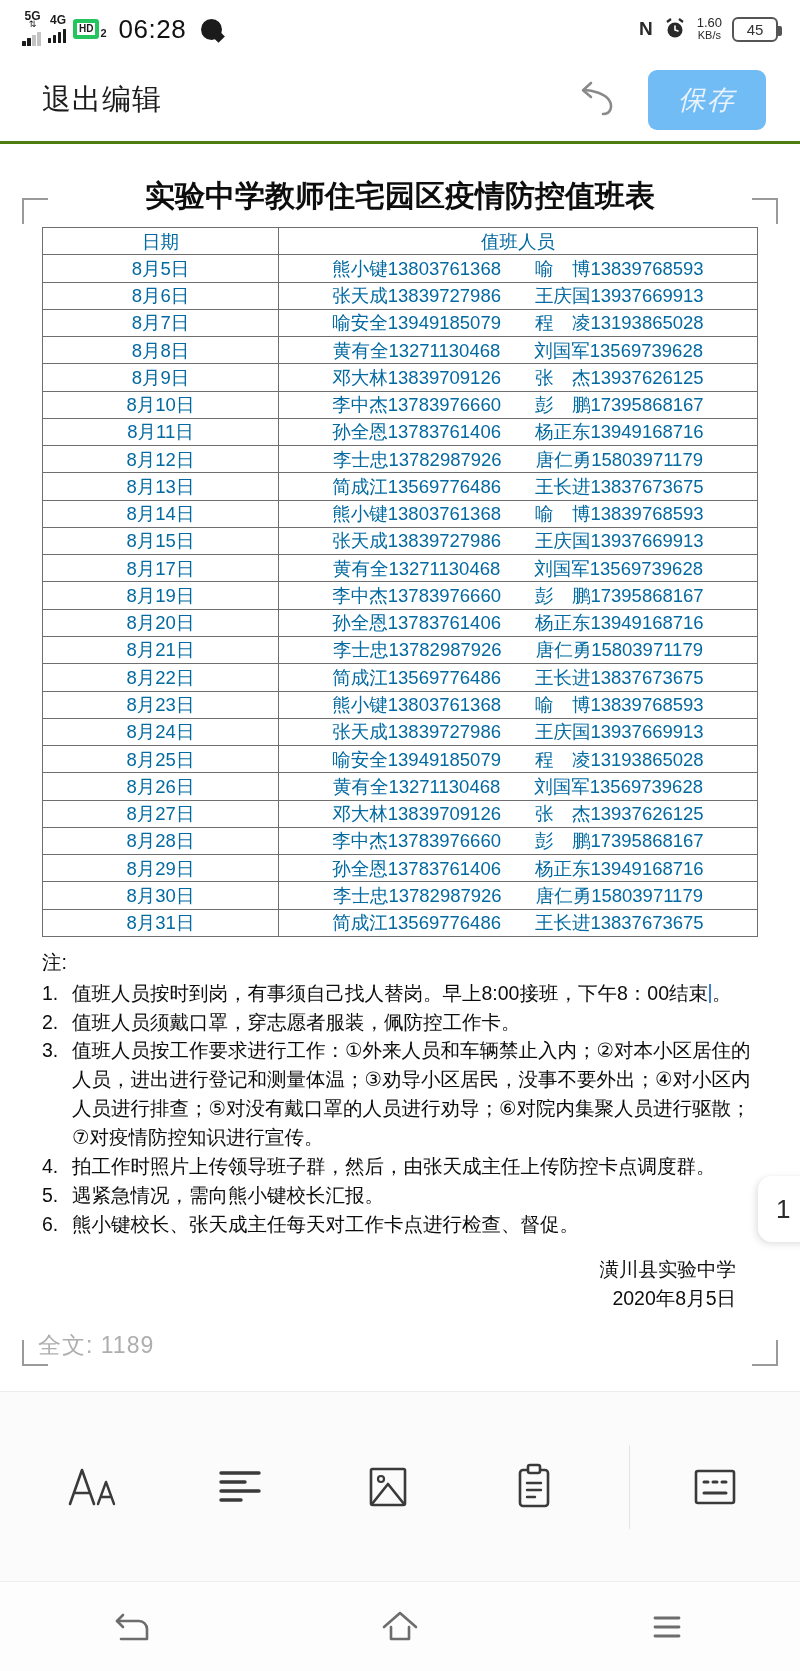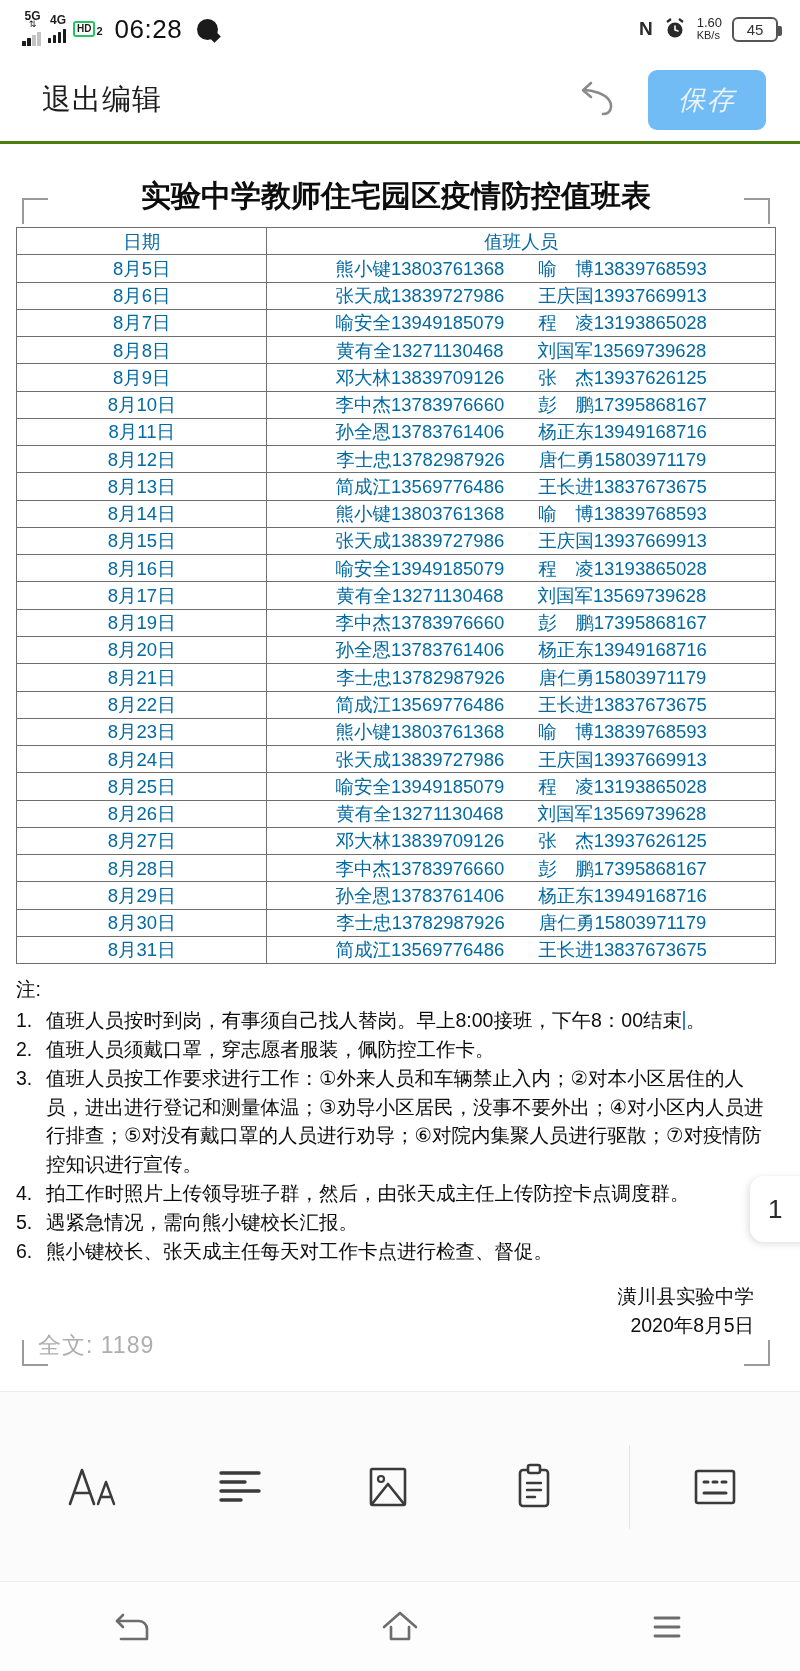--- a/index.html
+++ b/index.html
@@ -20,36 +20,36 @@
   .sb-right { display:flex; align-items:center; gap:10px; }
   .net-group { display:flex; align-items:flex-end; gap:2px;flex-direction:column; }
   .net-label { font-size:12px; font-weight:bold; line-height:9px; color:#1b1b1b; }
   .bars { display:flex; align-items:flex-end; gap:1.5px; height:16px; }
   .bars i { width:3.5px; background:#1b1b1b; display:block; border-radius:0.5px;}
   .bars i:nth-child(1){height:5px;} .bars i:nth-child(2){height:8px;}
   .bars i:nth-child(3){height:11px;} .bars i:nth-child(4){height:14px;}
   .bars.dim i:nth-child(3), .bars.dim i:nth-child(4){ background:#c3c3c3; }
   .arrows { font-size:9px; line-height:7px; color:#1b1b1b; }
   .hd-box {
-    border:2px solid #22c55e; border-radius:3px; padding:0 2px;
+    border:4px solid #22c55e; border-radius:3px; padding:0 2px;
     font-size:10px; font-weight:bold; line-height:12px; color:#1b1b1b;
   }
   .hd-wrap { display:flex; align-items:flex-end; gap:1px; }
   .hd-sub { font-size:11px; font-weight:bold; color:#1b1b1b; line-height:11px;}
   .clock { font-size:26px; color:#111; letter-spacing:0.5px; margin-left:5px; }
   .qicon {
     width:21px; height:21px; border-radius:50%; background:#1b1b1b;
     margin-left:8px; position:relative;
   }
   .qicon:after{
     content:""; position:absolute; right:-1px; bottom:-1px;
     width:9px; height:9px; background:#1b1b1b; transform:rotate(45deg);
   }
   .nfc { font-size:19px; color:#2a2a2a; font-weight:600; }
-  .speed { font-size:11px; line-height:12px; color:#2a2a2a; text-align:left;}
+  .speed { font-size:11px; line-height:12px; color:#2a2a2a; text-align:center;}
   .speed b { font-weight:normal; font-size:13px; display:block; }
   .battery {
     width:46px; height:25px; border:2.5px solid #555; border-radius:6px;
     display:flex; align-items:center; justify-content:center;
     font-size:15px; color:#333; position:relative;
   }
   .battery:after{
     content:""; position:absolute; right:-6px; top:7px;
     width:4px; height:10px; background:#555; border-radius:0 2px 2px 0;
   }
@@ -62,21 +62,21 @@
   .exit-label { font-size:29px; color:#1c1c1c; letter-spacing:1px; }
   .appbar-right { display:flex; align-items:center; gap:30px; }
   .undo-btn { width:46px; height:46px; display:flex; align-items:center; justify-content:center;}
   .save-btn {
     background:#72bcf5; color:#e8f3fd; border-radius:9px;
     padding: 12px 30px; font-size:27px; letter-spacing:2px;font-style:italic;
   }
 
   
   .doc {
-    position:relative; margin: 28px 8px 0 0; padding: 0 16px;
+    position:relative; margin: 28px 0 0 0; padding: 0 42px;
     height: 1240px;
   }
   .corner { position:absolute; width:26px; height:26px; }
   .corner.tl { left:22px;  top:22px;  border-left:2px solid #9a9a9a; border-top:2px solid #9a9a9a; }
   .corner.tr { right:22px; top:22px;  border-right:2px solid #9a9a9a; border-top:2px solid #9a9a9a; }
   .corner.bl { left:22px;  bottom:50px; border-left:2px solid #9a9a9a; border-bottom:2px solid #9a9a9a; }
   .corner.br { right:22px; bottom:50px; border-right:2px solid #9a9a9a; border-bottom:2px solid #9a9a9a; }
 
   .doc-title {
     text-align:center; font-size:30px; font-weight:bold; color:#0d0d0d;
@@ -318,29 +318,20 @@
           <tr>
             <td>8月15日</td>
             <td>
               <div class="cell-people">
                 <span>张天成13839727986</span>
                 <span>王庆国13937669913</span>
               </div>
             </td>
           </tr>
           <tr>
-            <td>8月16日</td>
-            <td>
-              <div class="cell-people">
-                <span>喻安全13949185079</span>
-                <span>程　凌13193865028</span>
-              </div>
-            </td>
-          </tr>
-          <tr>
             <td>8月17日</td>
             <td>
               <div class="cell-people">
                 <span>黄有全13271130468</span>
                 <span>刘国军13569739628</span>
               </div>
             </td>
           </tr>
           <tr>
             <td>8月19日</td>

